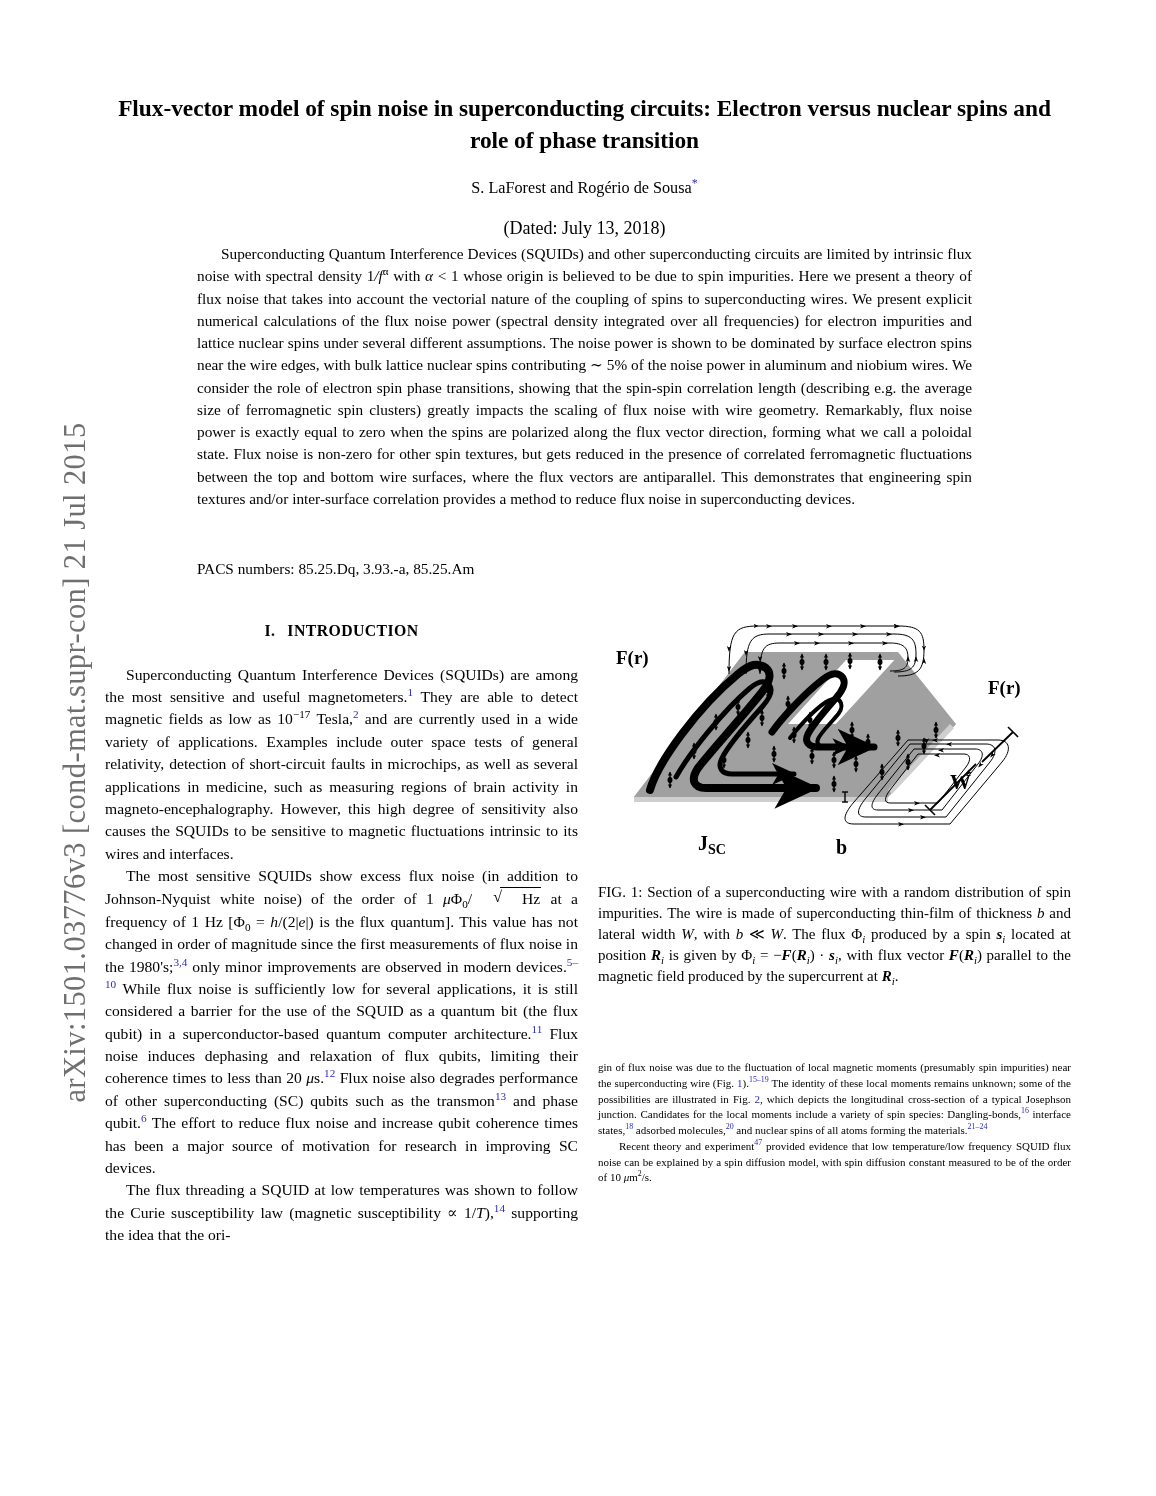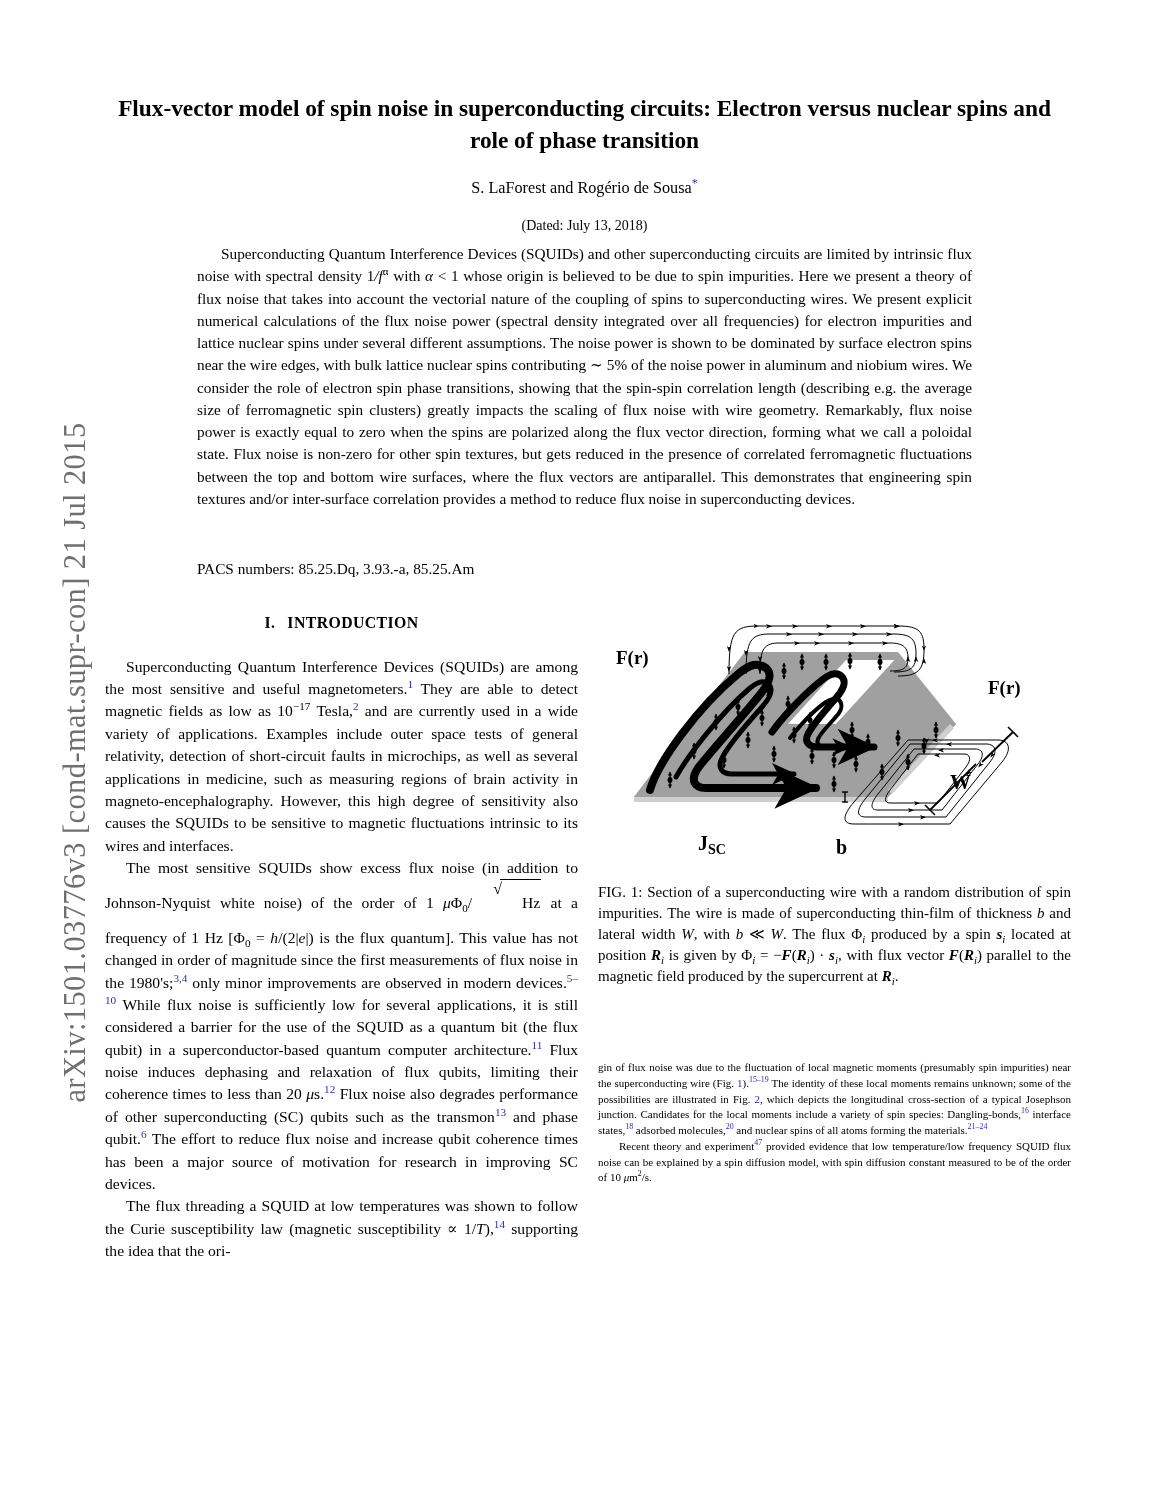--- a/index.html
+++ b/index.html
@@ -77,21 +77,21 @@
     font-style: italic;
     line-height: 1.3;
   }
 
   #dated {
     position: absolute;
     left: 112px;
     top: 217px;
     width: 945px;
     text-align: center;
-    font-size: 14px;
+    font-size: 18px;
     line-height: 1.3;
   }
 
   #abstract {
     position: absolute;
     left: 197px;
     top: 243px;
     width: 775px;
     font-size: 15.3px;
     line-height: 1.455;
@@ -118,21 +118,21 @@
     line-height: 1.435;
     text-align: justify;
   }
   #col-left  { left: 105px; top: 612px; }
 
   .section-head {
     text-align: center;
     font-size: 15.8px;
     font-weight: bold;
     letter-spacing: 0.4px;
-    margin: 0 0 21px 0;
+    margin: 8px 0 21px 0;
   }
   .section-head .num { margin-right: 12px; }
 
   p.body {
     margin: 0;
     text-indent: 21px;
     text-align: justify;
   }
 
   sup.cite { color: #2b2bbb; font-size: 0.72em; vertical-align: super; line-height: 0; }
@@ -148,21 +148,21 @@
     padding-left: 0.42em;
   }
   .sqrt::before {
     content: "\221A";
     position: absolute;
     left: 0; top: -0.06em;
     font-size: 1.02em;
   }
   .sqrt > span {
     border-top: 1px solid #000;
-    padding: 12px 0.08em;
+    padding: 0 0.08em;
     display: inline-block;
   }
 
   
   .sub { font-size: 0.72em; vertical-align: sub; line-height: 0; }
   .sup { font-size: 0.72em; vertical-align: super; line-height: 0; }
 
   
   #figure-block {
     position: absolute;

